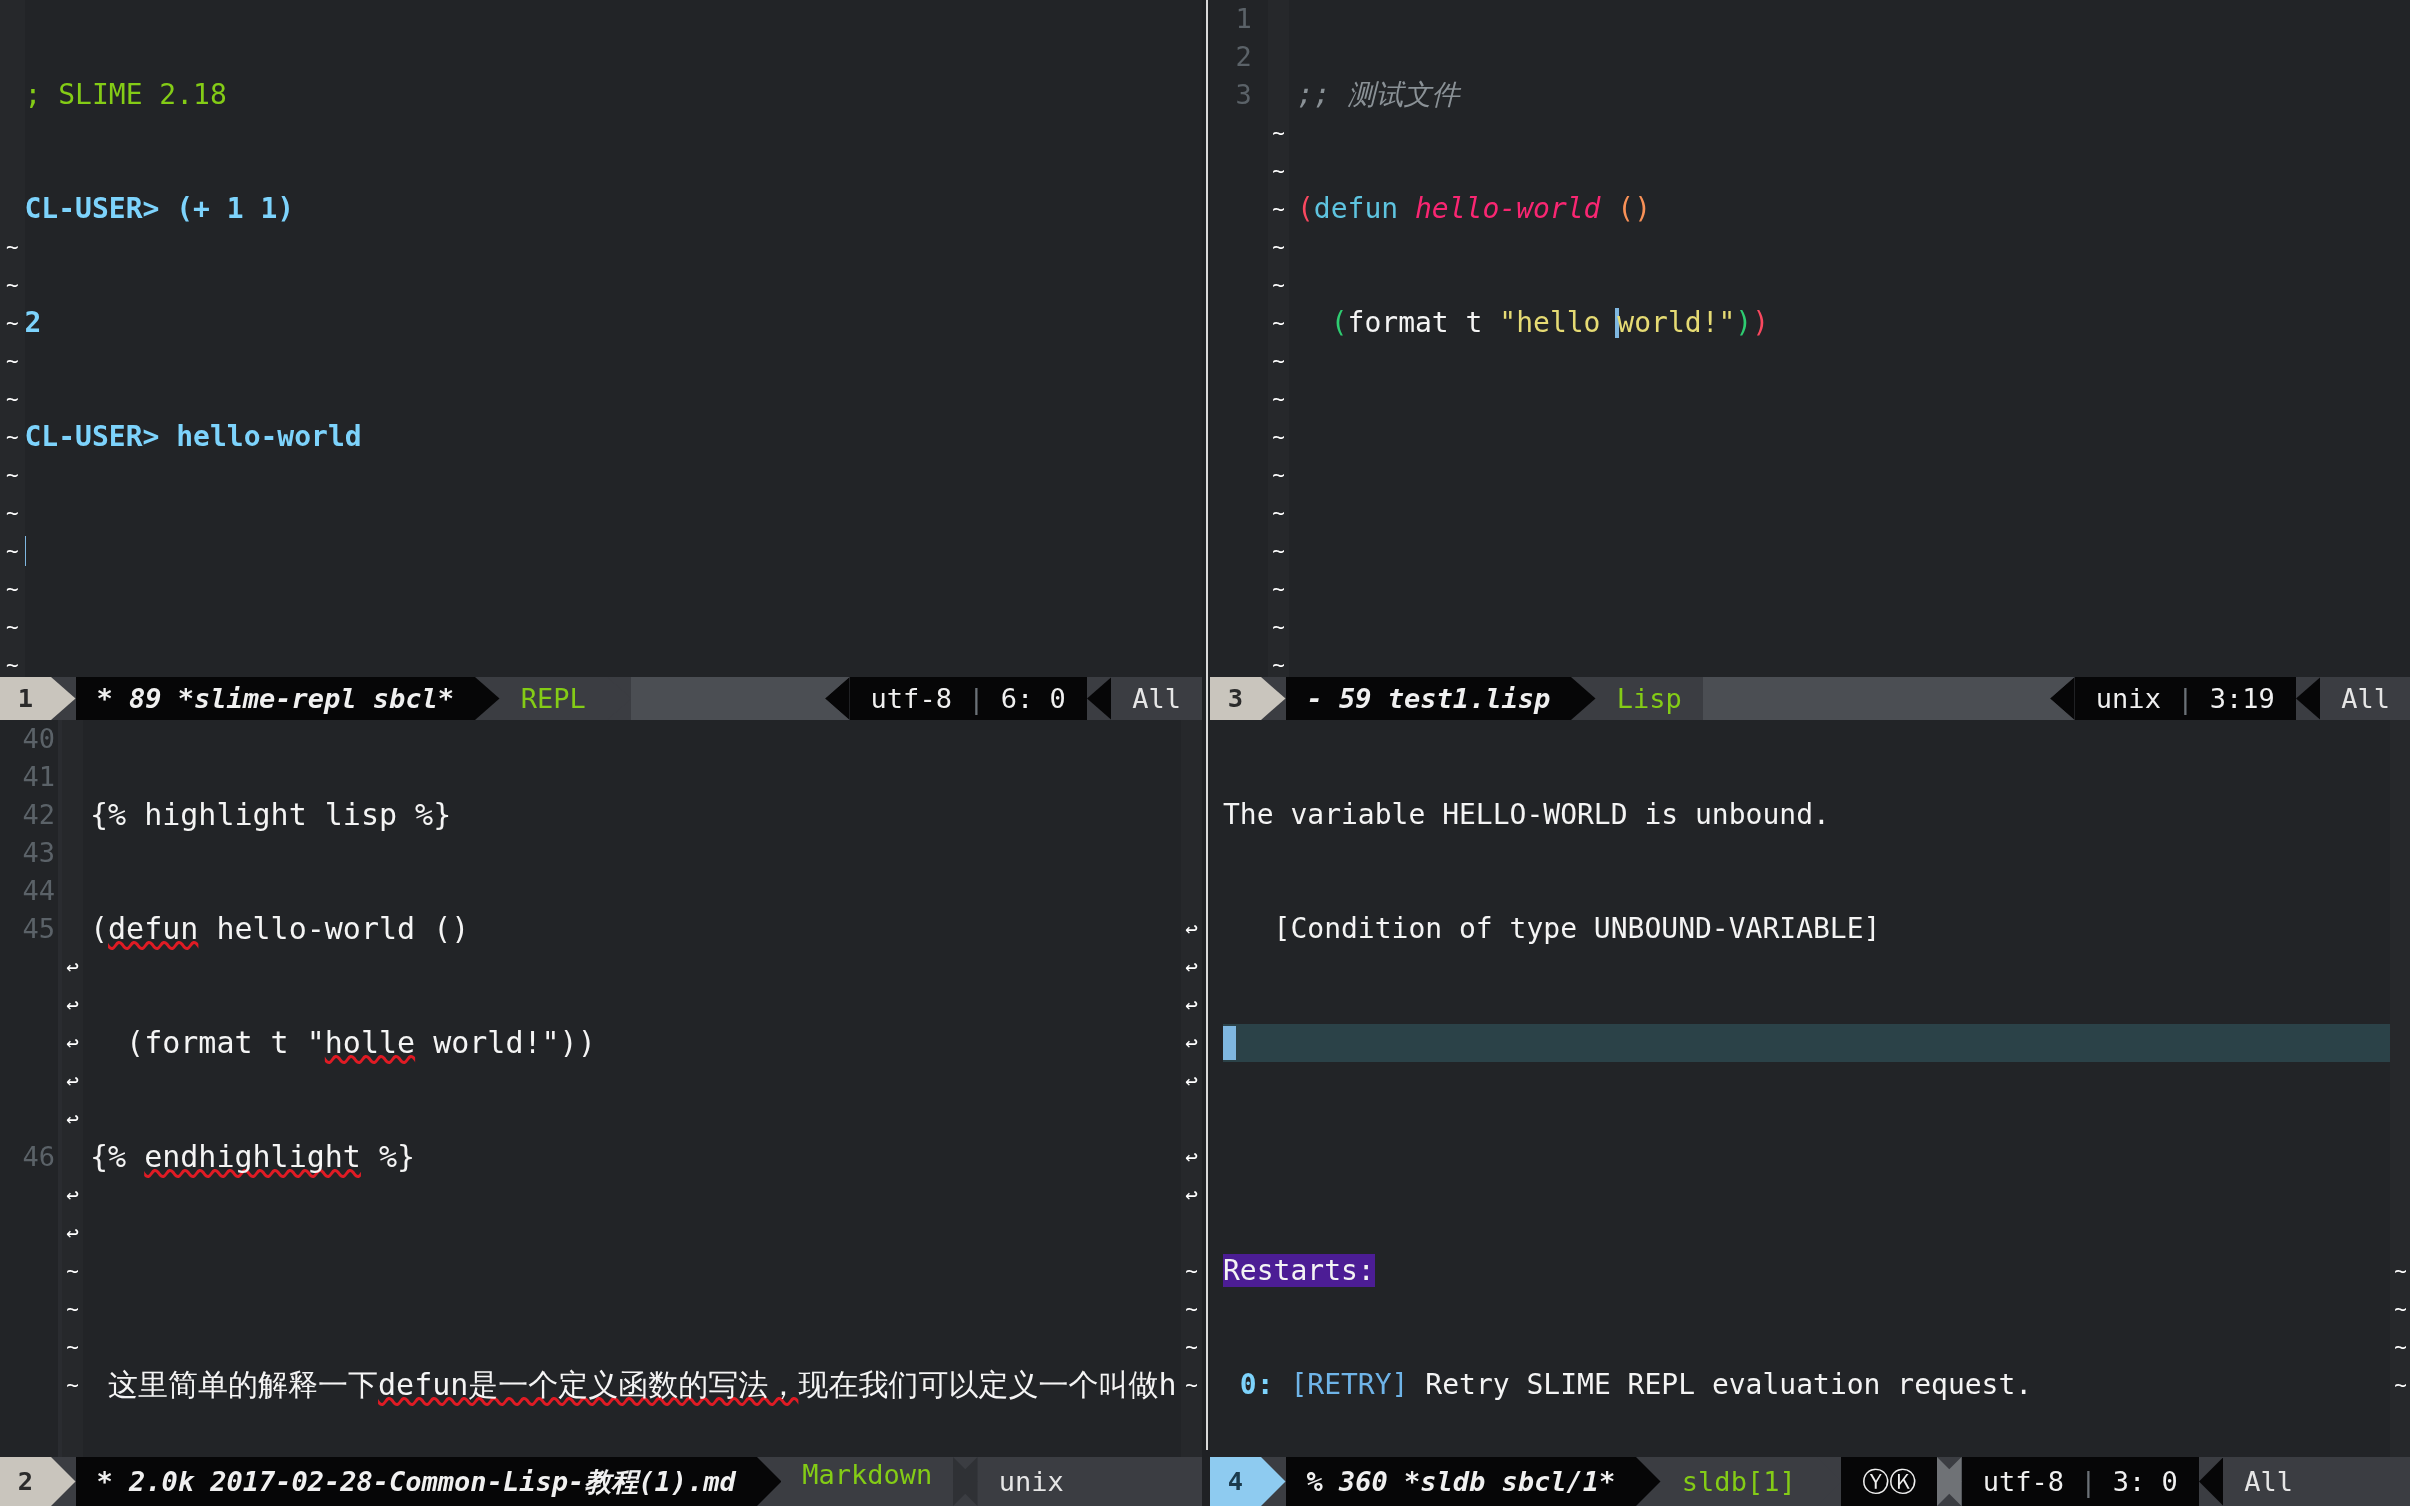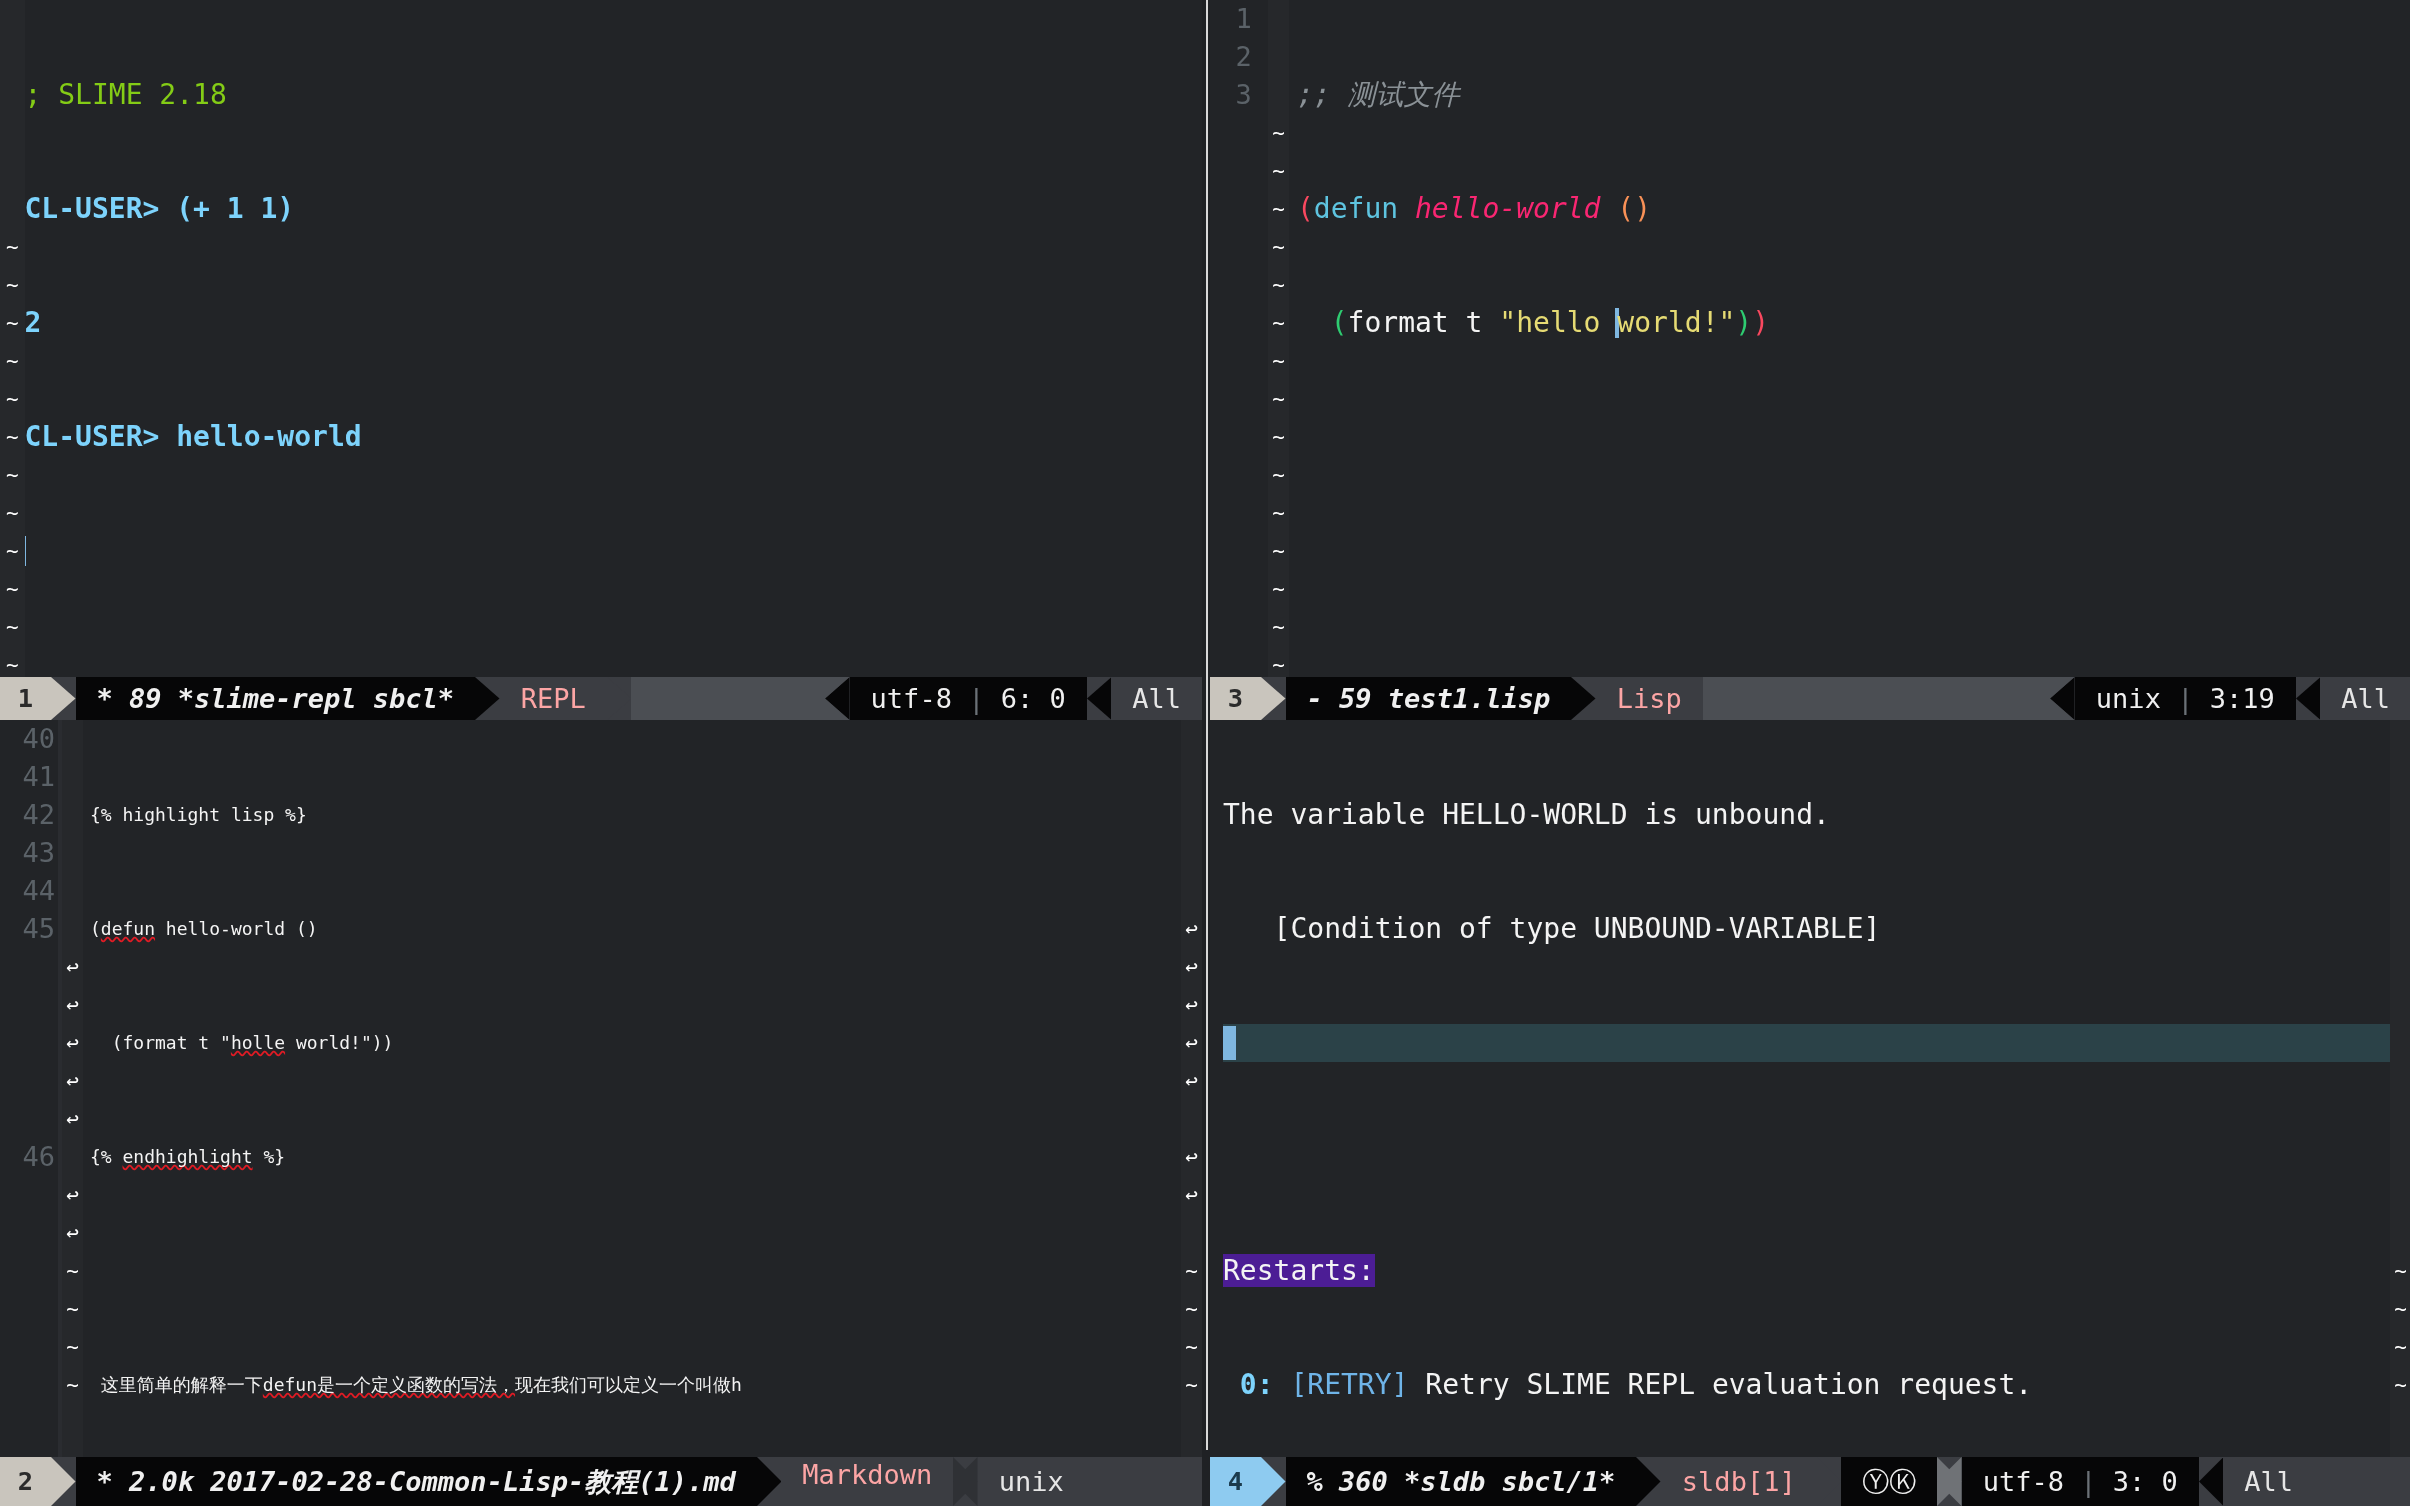--- a/index.html
+++ b/index.html
@@ -84,21 +84,21 @@
   .pl-seg { padding:0 21px; }
   .seg-black { background:#060607; color:#f0f0f0; }
   .seg-gray  { background:#4b4e53; color:#e6e6e6; }
   .seg-none  { background:#3b3d42; color:#e6e6e6; }
   .arrow {
     width:24.5px; height:43px; flex:0 0 24.5px;
   }
   .fill { flex:1 1 auto; }
 
   .mb-text { font-weight:bold;font-style:italic; }
-  .mb-dim { color:#fca5a5; font-weight:normal; }
+  .mb-dim { color:#84cc16; font-weight:normal; }
 
   
   .sldb-sel { background:#2b4248; display:block; height:38px; }
   .sldb-cursor { display:inline-block; width:13px; height:34px; background:#7fb7e0; vertical-align:-7.5px; }
   .hl-label { background:#4c1d95; }
 </style>
 </head>
 <body>
 
 <div class="frame">
@@ -299,21 +299,21 @@
           <span>↩</span>
           <span></span>
         <span>↩</span>
           <span>↩</span>
           <span></span>
         <span>~</span>
           <span>~</span>
           <span>~</span>
           <span>~</span>
       </div>
-      <div class="text" style="left:90px;right:24.5px;font-size:18px;">
+      <div class="text" style="left:90px;right:24.5px;font-size:30px;">
         <span class="ln"><span class="c-white">{% highlight lisp %}</span></span>
         <span class="ln"><span class="c-white">(</span><span class="c-white spell">defun</span><span class="c-white"> hello-world ()</span></span>
         <span class="ln"><span class="c-white">  (format t "</span><span class="c-white spell">holle</span><span class="c-white"> world!"))</span></span>
         <span class="ln"><span class="c-white">{% </span><span class="c-white spell">endhighlight</span><span class="c-white"> %}</span></span>
         <span class="ln">&nbsp;</span>
         <span class="ln"><span class="c-white"> 这里简单的解释一下</span><span class="c-white spell">defun是一个定义函数的写法，</span><span class="c-white">现在我们可以定义一个叫做h</span></span>
         
         
         
         

